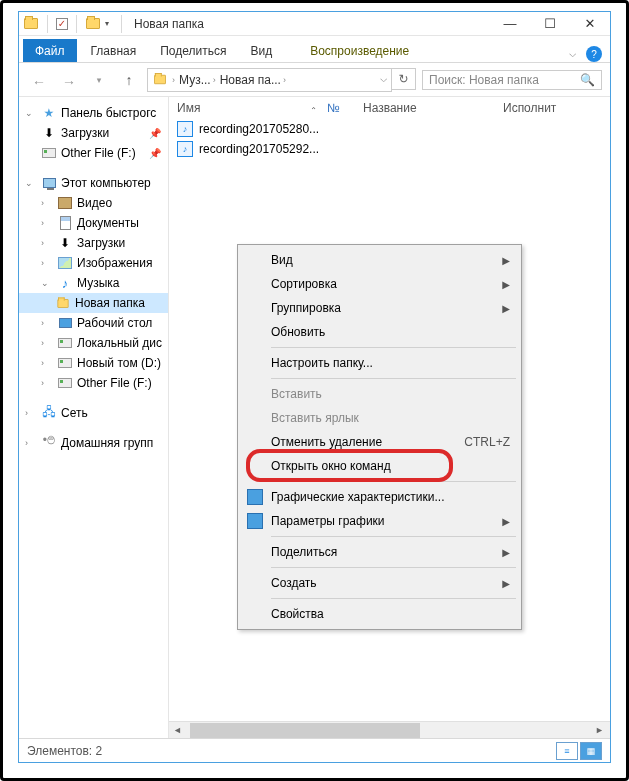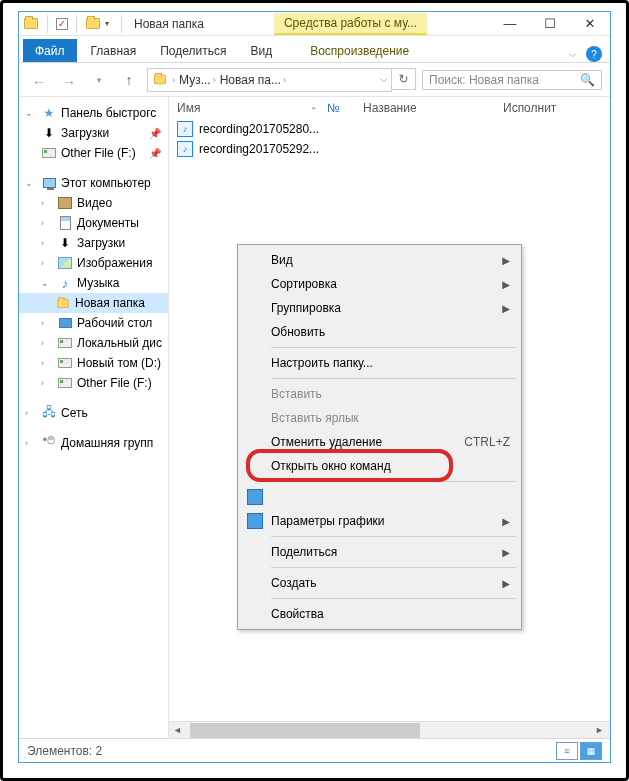--- a/index.html
+++ b/index.html
@@ -197,21 +197,20 @@
         <span class="sep-v"></span>
         <span class="check-box">✓</span>
         <span class="sep-v"></span>
         <span class="qat-icon">
             <span class="folder-ico"></span>
           </span>
         <span class="dd-tiny">▾</span>
         <span class="sep-v"></span>
       </div>
       <span class="title-text">Новая папка</span>
-      <div class="ribbon-context">Средства работы с му...</div>
       <div class="win-controls">
         <div class="win-btn">—</div>
         <div class="win-btn">☐</div>
         <div class="win-btn close">✕</div>
       </div>
     </div>
 
     <div class="ribbon-tabs">
       <div class="tab-file">Файл</div>
       <div class="tab">Главная</div>
@@ -433,20 +432,21 @@
       <div class="ctx-item">
           <span>Отменить удаление</span>
           <span class="shortcut">CTRL+Z</span>
         </div>
       <div class="ctx-item">
           <span>Открыть окно команд</span>
         </div>
       <div class="ctx-sep"></div>
       <div class="ctx-item">
           <span class="ctx-ico"></span>
+          <span>Графические характеристики...</span>
         </div>
       <div class="ctx-item">
           <span class="ctx-ico"></span>
           <span>Параметры графики</span>
           <span class="sub">▶</span>
         </div>
       <div class="ctx-sep"></div>
       <div class="ctx-item">
           <span>Поделиться</span>
           <span class="sub">▶</span>

